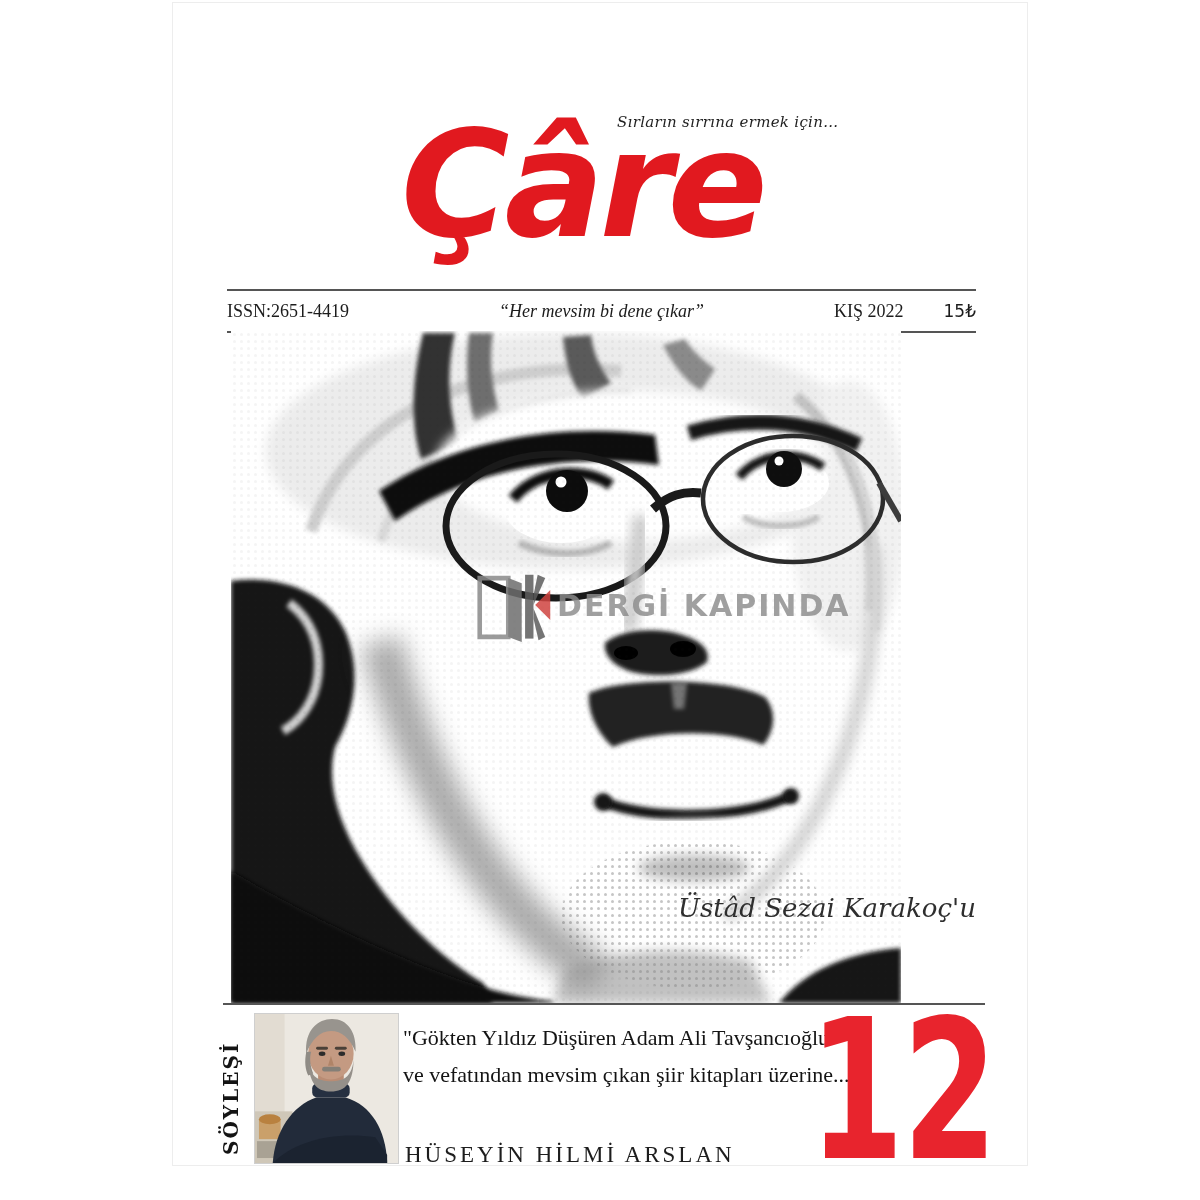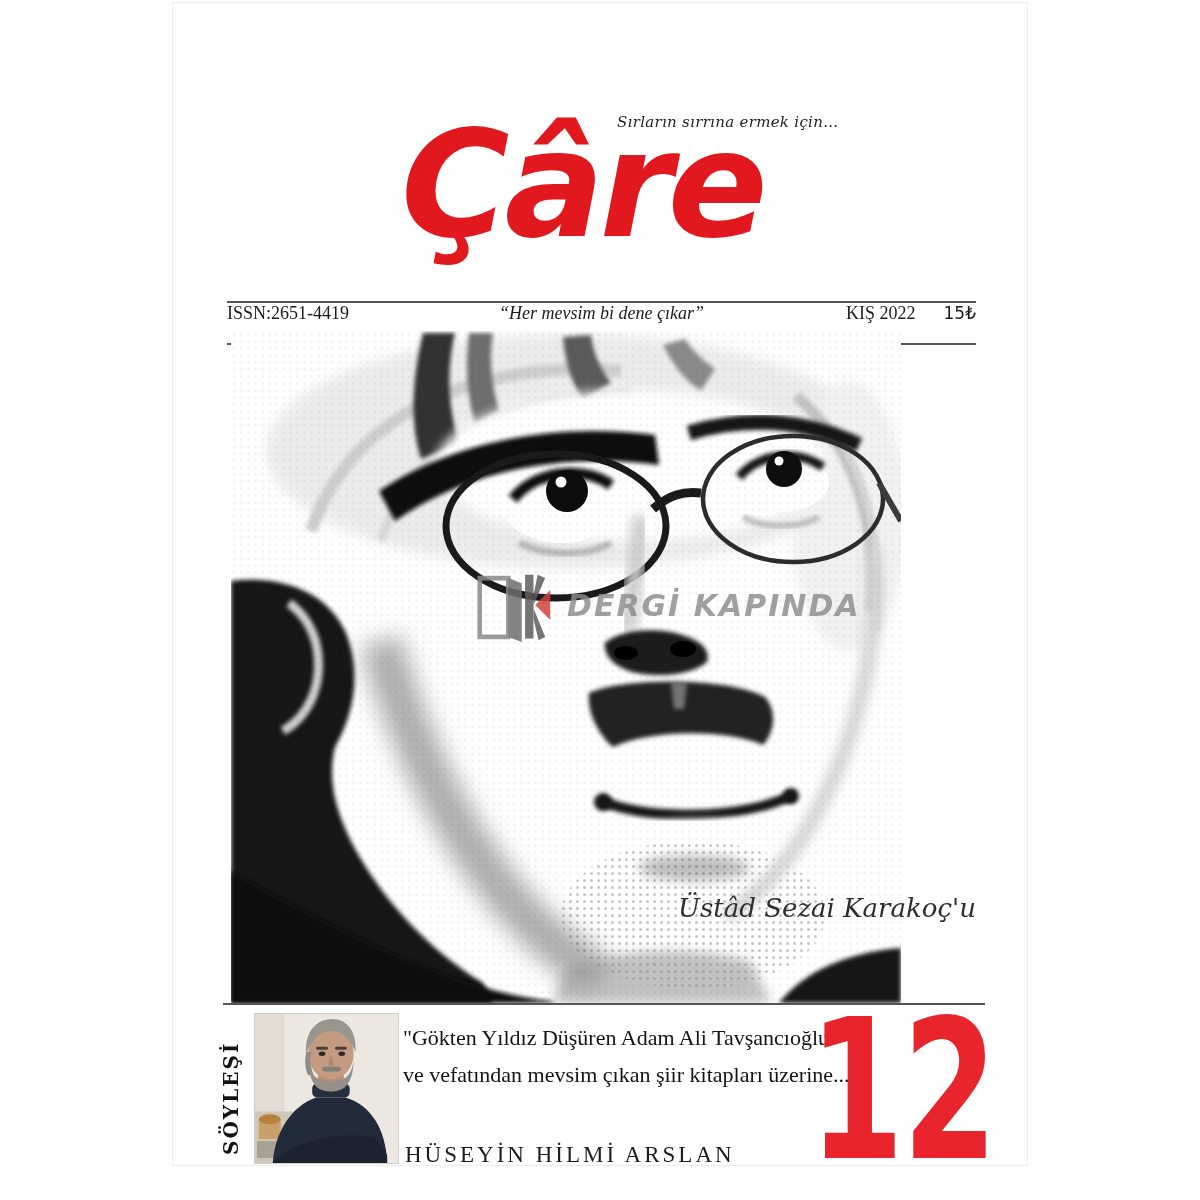--- a/index.html
+++ b/index.html
@@ -9,32 +9,32 @@
         border:1px solid #ededed;box-sizing:border-box;}
   .abs{position:absolute;}
 
   .tagline{left:444px;top:110px;font-family:"DejaVu Serif",serif;font-style:italic;
            font-size:15px;letter-spacing:.3px;color:#1f1f1f;white-space:nowrap;}
   .title{left:228px;top:108px;font-family:"DejaVu Sans",sans-serif;font-weight:bold;font-style:italic;
          font-size:148px;line-height:1;letter-spacing:-5px;color:var(--brand-red,#e1191f);white-space:nowrap;}
   .subtitle{left:290px;top:238px;width:380px;text-align:center;font-family:"DejaVu Serif",serif;
             font-weight:bold;font-style:italic;font-size:17px;letter-spacing:.4px;color:#1b1b1b;}
 
-  .infobar{left:54px;top:298px;width:749px;height:44px;box-sizing:border-box;
+  .infobar{left:54px;top:286px;width:749px;height:44px;box-sizing:border-box;
            border-top:2px solid var(--rule-gray,#555);border-bottom:2px solid var(--rule-gray,#555);
-           display:flex;font-size:18px;}
+           display:flex;align-items:center;font-size:18px;}
   .infobar .ib-left{width:210px;}
   .infobar .ib-center{flex:1;text-align:center;font-style:italic;}
-  .infobar .ib-right{width:210px;display:flex;justify-content:flex-end;align-items:baseline;gap:28px;}
+  .infobar .ib-right{width:210px;display:flex;justify-content:flex-end;align-items:baseline;gap:40px;}
   .price{font-family:"DejaVu Sans","DejaVu Serif",serif;font-size:17px;}
 
   .portrait{left:58px;top:328px;width:670px;height:672px;}
   .portrait svg{display:block;width:100%;height:100%;}
 
-  .watermark{left:300px;top:558px;height:88px;display:flex;align-items:center;gap:10px;z-index:5;font-style:italic;}
+  .watermark{left:300px;top:558px;height:88px;display:flex;align-items:center;z-index:5;}
   .wm-logo{width:84px;height:84px;opacity:.85;}
   .wm-text{font-family:"DejaVu Sans",sans-serif;font-weight:800;font-size:30px;letter-spacing:2px;
            color:var(--watermark-gray,#8c8c8c);opacity:.82;white-space:nowrap;}
 
   .caption{left:424px;top:886px;width:460px;text-align:center;z-index:6;
            font-family:"DejaVu Serif",serif;font-style:italic;font-size:26px;line-height:39px;color:#2e2e2e;}
 
   .sep{left:50px;top:1000px;width:762px;height:2px;background:var(--rule-gray,#555);}
 
   .soylesi{left:46px;top:1024px;width:34px;height:142px;writing-mode:vertical-rl;transform:rotate(180deg);

